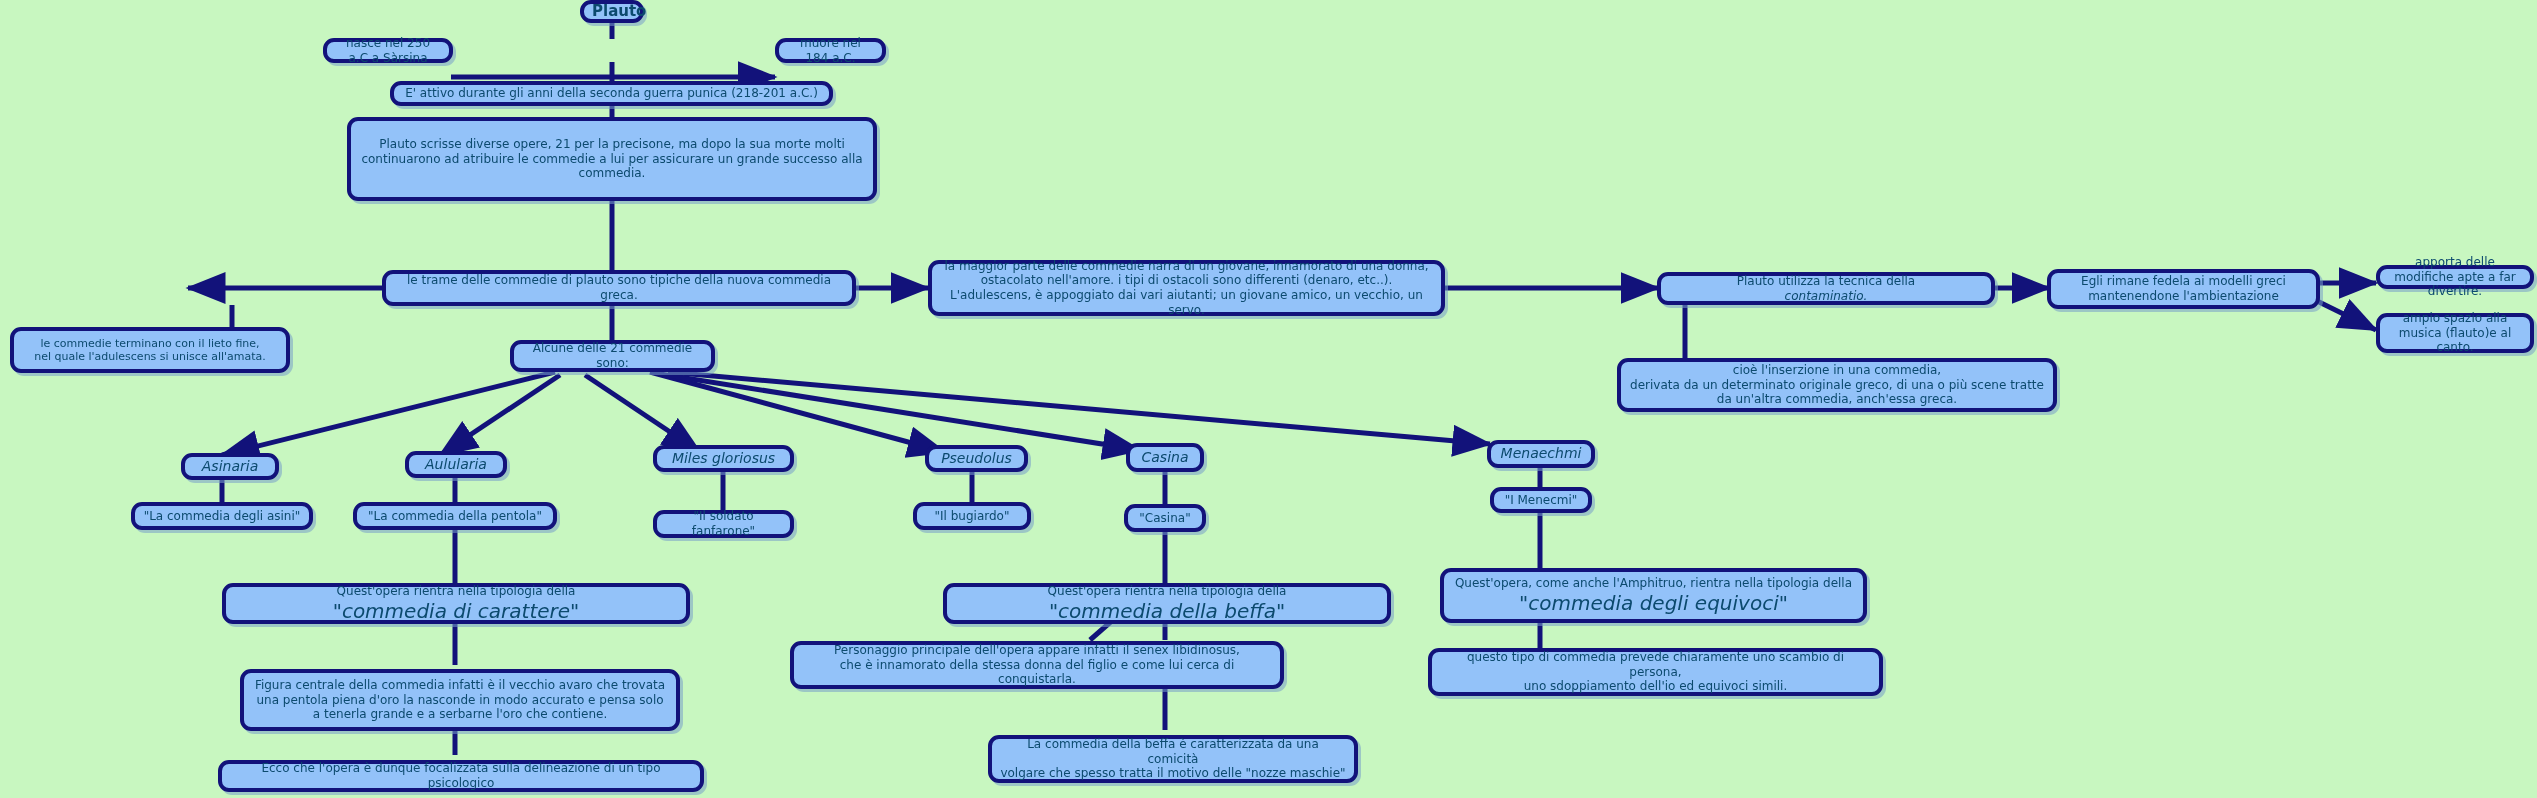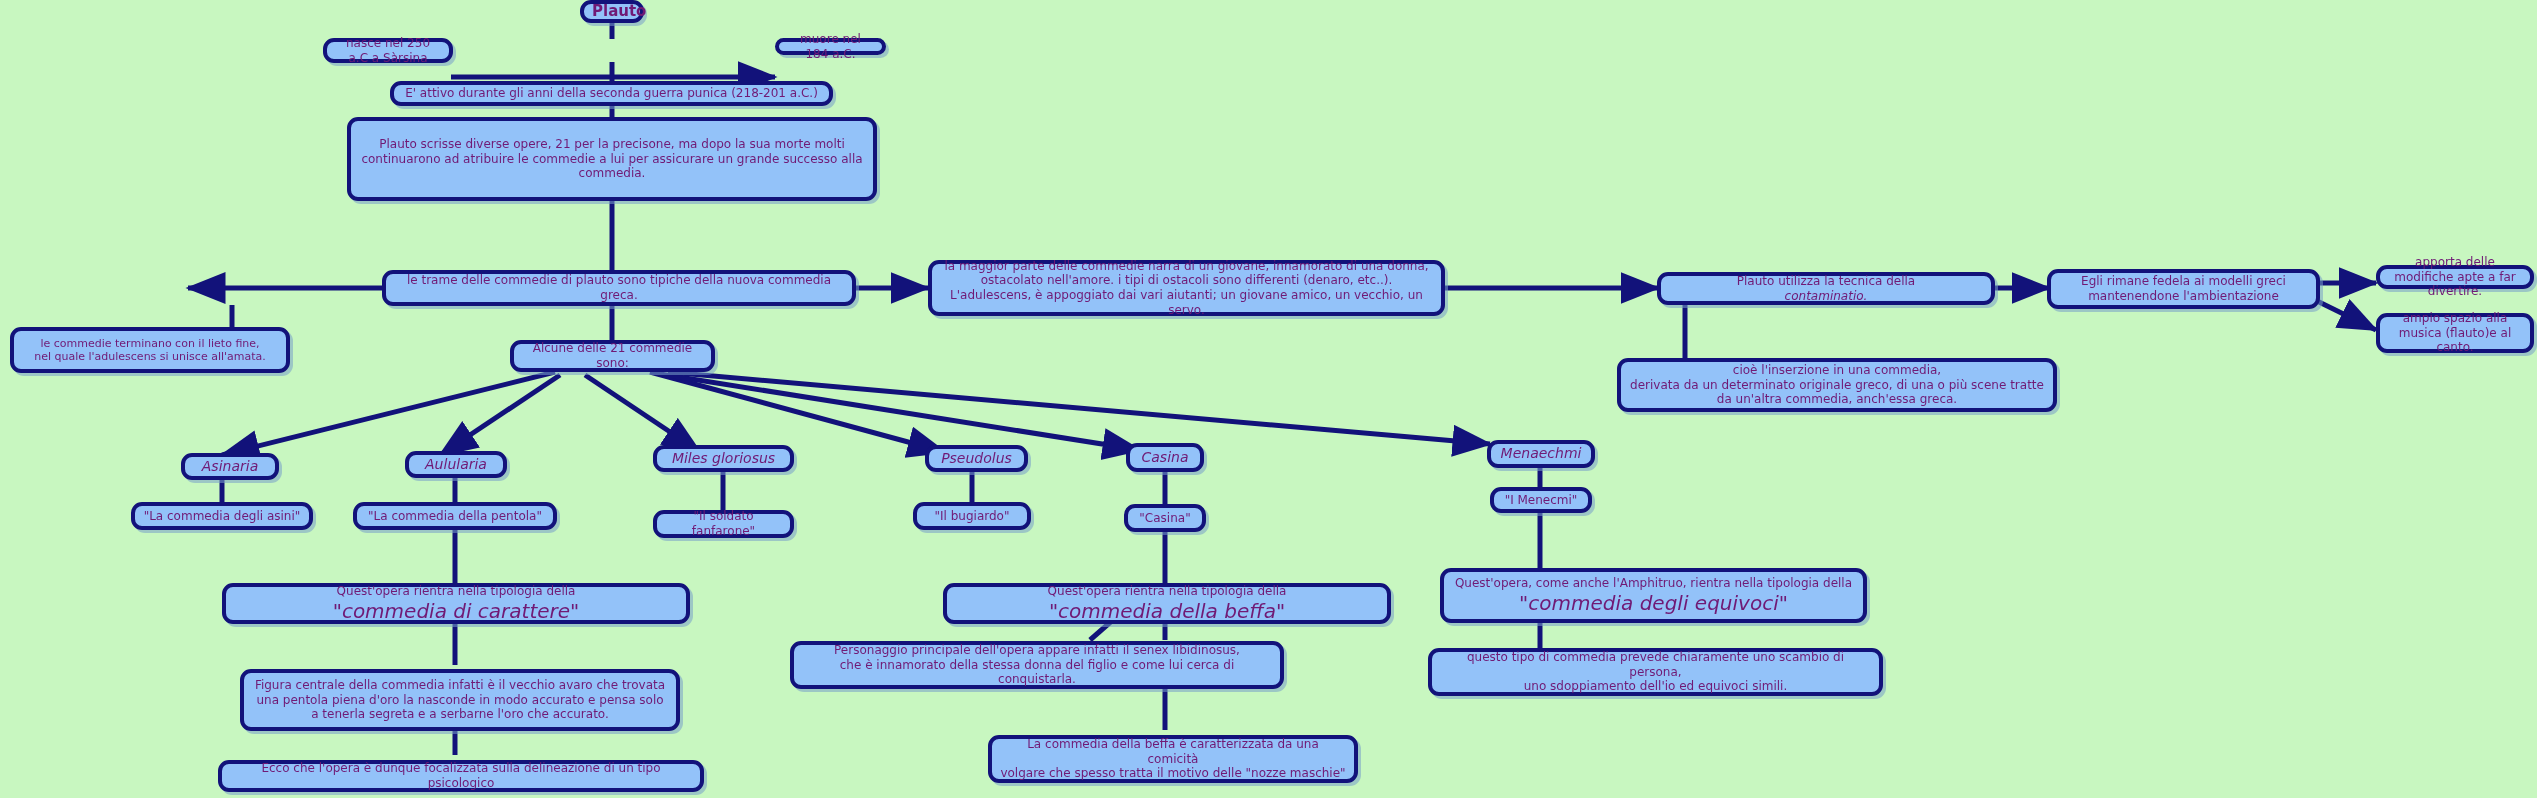--- a/index.html
+++ b/index.html
@@ -12,21 +12,21 @@
   #map{position:relative;width:2537px;height:798px;background:#c8f7c0;}
 
   svg.links{position:absolute;left:0;top:0;width:2537px;height:798px;pointer-events:none;}
 
   .node{
     position:absolute;
     box-sizing:border-box;
     background:#93c2f9;
     border:4px solid #12127a;
     border-radius:11px;
-    color:#701a75;
+    color:#0c4a6e;
     text-align:center;
     display:flex;
     align-items:center;
     justify-content:center;
     padding:3px 8px;
     line-height:1.22;
     box-shadow:3px 3px 0 rgba(120,160,200,.55);
     z-index:3;
   }
   .node span{display:block;width:100%;}
@@ -90,21 +90,21 @@
   </svg>
 
   <div class="node root" style="left:580px;top:0px;width:64px;height:23px;">
     <span>Plauto</span>
   </div>
 
   <div class="node f12" style="left:323px;top:38px;width:130px;height:25px;">
     <span>nasce nel 250 a.C a Sàrsina</span>
   </div>
 
-  <div class="node f12" style="left:775px;top:38px;width:111px;height:17px;">
+  <div class="node f12" style="left:775px;top:38px;width:111px;height:25px;">
     <span>muore nel 184 a.C.</span>
   </div>
 
   <div class="node f12" style="left:390px;top:81px;width:443px;height:25px;">
     <span>E' attivo durante gli anni della seconda guerra punica (218-201 a.C.)</span>
   </div>
 
   <div class="node f12" style="left:347px;top:117px;width:530px;height:84px;">
     <span>Plauto scrisse diverse opere, 21 per la precisone, ma dopo la sua morte molti continuarono ad atribuire le commedie a lui per assicurare un grande successo alla commedia.</span>
   </div>
@@ -191,21 +191,21 @@
     <span>"I Menecmi"</span>
   </div>
 
   <div class="node" style="left:222px;top:583px;width:468px;height:41px;">
     <span><span class="f12">Quest'opera rientra nella tipologia della </span><i class="big-ital">"commedia di carattere"</i></span>
   </div>
 
   <div class="node f12" style="left:240px;top:669px;width:440px;height:62px;white-space:pre-line;">
     <span>Figura centrale della commedia infatti è il vecchio avaro che trovata
 una pentola piena d'oro la nasconde in modo accurato e pensa solo
-a tenerla segreta e a serbarne l'oro che accurato.</span>
+a tenerla grande e a serbarne l'oro che contiene.</span>
   </div>
 
   <div class="node f12" style="left:218px;top:760px;width:486px;height:32px;">
     <span>Ecco che l'opera è dunque focalizzata sulla delineazione di un tipo psicologico</span>
   </div>
 
   <div class="node" style="left:943px;top:583px;width:448px;height:41px;">
     <span><span class="f12">Quest'opera rientra nella tipologia della </span><i class="big-ital">"commedia della beffa"</i></span>
   </div>
 

